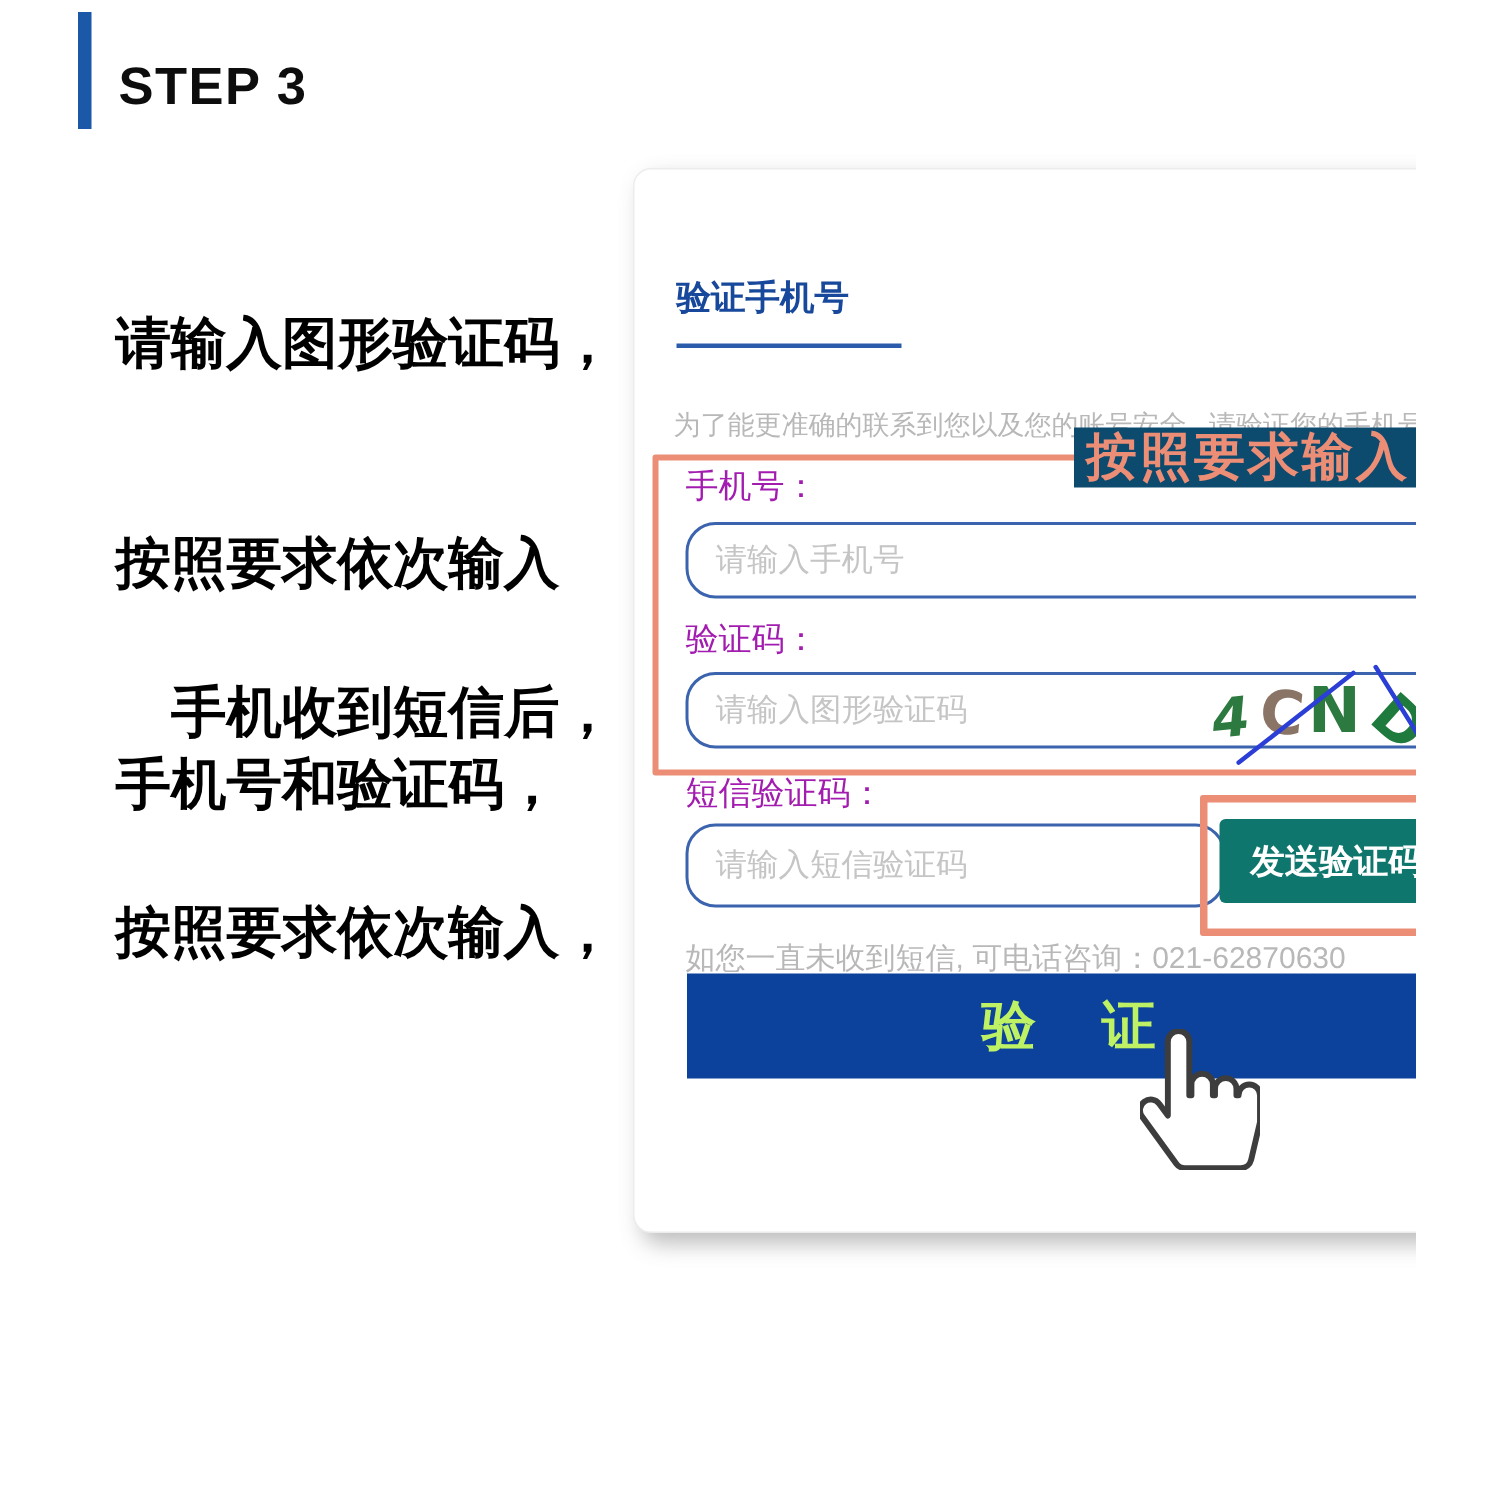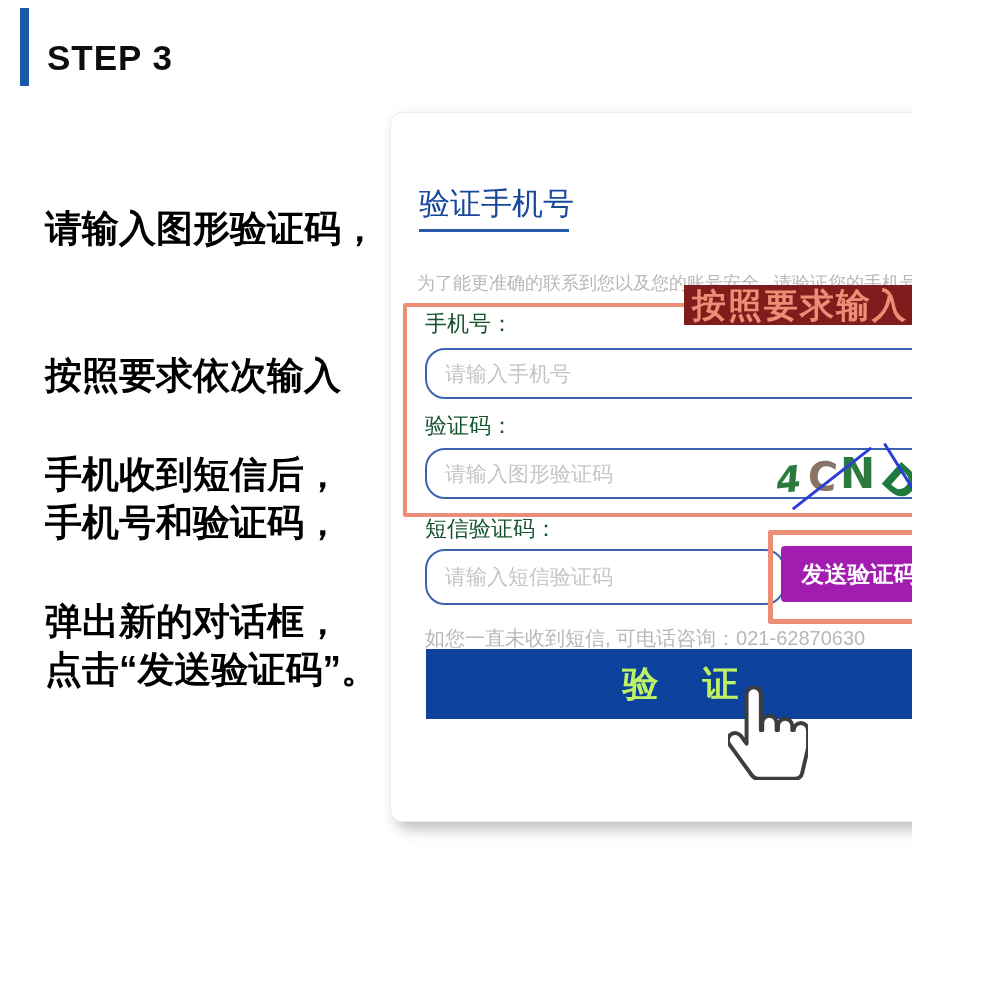--- a/index.html
+++ b/index.html
@@ -1,43 +1,44 @@
 <!DOCTYPE html>
 <html><head>
 <meta charset="utf-8">
 <style>
   html,body{margin:0;padding:0;background:#fff;}
   .canvas{
     position:relative;width:912px;height:1000px;background:#ffffff;overflow:hidden;
     font-family:"Liberation Sans","DejaVu Sans",sans-serif;
+    margin-left:32px;
   }
   
   .step-bar{position:absolute;left:20px;top:8px;width:9px;height:78px;background:#1b59a8;}
   .step-title{position:absolute;left:47px;top:38px;font-size:35px;font-weight:600;color:#0d0d0d;letter-spacing:1px;}
   .instr{position:absolute;left:45px;font-size:37px;font-weight:700;color:#000;line-height:49px;white-space:pre;}
   .instr.p1{top:106px;}
   .instr.p2{top:352px;text-align:right;}
   
   .card{
     position:absolute;left:390px;top:112px;width:580px;height:708px;background:#fff;
     border:1px solid #ececec;border-radius:12px;
     box-shadow:6px 7px 14px rgba(110,110,110,0.45);
   }
-  .card-title{position:absolute;left:28px;top:70px;font-size:31px;font-weight:400;color:#17489b;}
+  .card-title{position:absolute;left:28px;top:70px;font-size:23px;font-weight:700;color:#17489b;}
   .card-title-underline{position:absolute;left:28px;top:116px;width:150px;height:3px;background:#2b5cab;}
   .card-subtitle{position:absolute;left:26px;top:158px;font-size:18px;color:#b8b8b8;white-space:nowrap;}
   
   .hl-box1{position:absolute;left:12px;top:190px;width:548px;height:206px;border:4px solid #ec8d76;border-radius:2px;}
   .hl-box2{position:absolute;left:377px;top:417px;width:181px;height:84px;border:5px solid #ec8d76;border-radius:2px;}
   .hl-label{
-    position:absolute;left:293px;top:172px;height:40px;line-height:40px;padding:0 8px;background:#7f1d1d;
+    position:absolute;left:293px;top:172px;height:40px;line-height:40px;padding:0 8px;background:#0c4a6e;
     font-size:34px;font-weight:700;color:#ec8d76;letter-spacing:2px;z-index:3;white-space:nowrap;
   }
   
-  .fld-label{position:absolute;font-size:22px;color:#14532d;}
+  .fld-label{position:absolute;font-size:22px;color:#a21caf;}
   .lab-phone{left:34px;top:196px;}
   .lab-captcha{left:34px;top:298px;}
   .lab-sms{left:34px;top:401px;}
   .txt-input{
     position:absolute;box-sizing:border-box;border:2px solid #3c64ae;border-radius:20px;background:#fff;
     font-size:21px;color:#333;padding:0 18px;outline:none;
     font-family:"Liberation Sans","DejaVu Sans",sans-serif;
   }
   .txt-input::placeholder{color:#c5c5c5;opacity:1;}
   .inp-phone{left:34px;top:235px;width:511px;height:51px;}
@@ -48,21 +49,21 @@
   .cap-ch{position:absolute;font-weight:800;font-family:"DejaVu Sans","Liberation Sans",sans-serif;}
   .cap-0{left:2px;top:10px;font-size:36px;font-style:italic;transform:rotate(-6deg);}
   .cap-1{left:34px;top:4px;font-size:40px;transform:rotate(6deg);}
   .cap-2{left:66px;top:0px;font-size:42px;}
   .cap-3{left:110px;top:10px;font-size:40px;transform:rotate(42deg);}
   .cap-line{position:absolute;height:3px;background:#2b3ed6;border-radius:2px;}
   .cap-line1{left:8px;top:28px;width:100px;transform:rotate(-38deg);}
   .cap-line2{left:92px;top:26px;width:78px;transform:rotate(58deg);}
   
   .send-btn{
-    position:absolute;left:390px;top:433px;width:156px;height:56px;background:#a21caf;color:#fff;
+    position:absolute;left:390px;top:433px;width:156px;height:56px;background:#0f766e;color:#fff;
     border:none;border-radius:4px 14px 14px 4px;font-size:23px;font-weight:700;cursor:pointer;z-index:2;
     font-family:"Liberation Sans","DejaVu Sans",sans-serif;
   }
   .sms-note{position:absolute;left:34px;top:512px;font-size:20px;color:#b8b8b8;white-space:nowrap;}
   
   .verify-btn{
     position:absolute;left:35px;top:536px;width:513px;height:70px;background:#0c429b;color:#bef264;
     border:none;border-radius:0;font-size:36px;font-weight:700;letter-spacing:4px;cursor:pointer;
     font-family:"Liberation Sans","DejaVu Sans",sans-serif;
   }
@@ -74,25 +75,24 @@
 
 <div class="canvas">
 
   <div class="step-bar"></div>
   <div class="step-title">STEP 3</div>
 
   <div class="instr p1">
     <div>请输入图形验证码，</div>
     <div>按照要求依次输入</div>
     <div>手机号和验证码，</div>
-    <div>点击“发送验证码”。</div>
   </div>
   <div class="instr p2">
     <div>手机收到短信后，</div>
-    <div>弹出新的对话框，</div>
+    <div>按照要求依次输入，</div>
   </div>
 
   <div class="card">
     <div class="card-title">验证手机号</div>
     <div class="card-title-underline"></div>
     <div class="card-subtitle">为了能更准确的联系到您以及您的账号安全 , 请验证您的手机号</div>
 
     <div class="hl-box1"></div>
     <div class="hl-label">按照要求输入</div>
 

